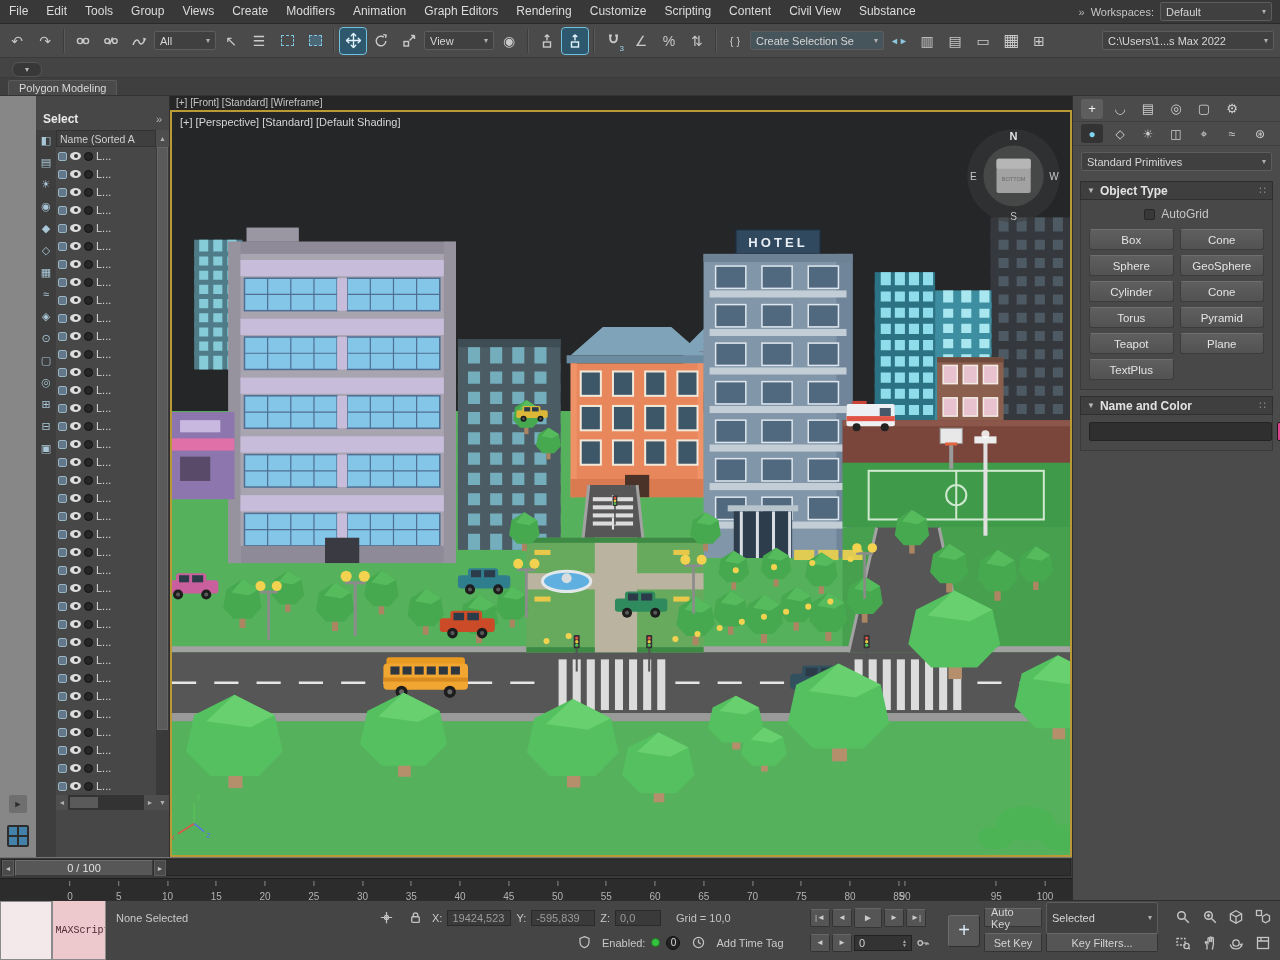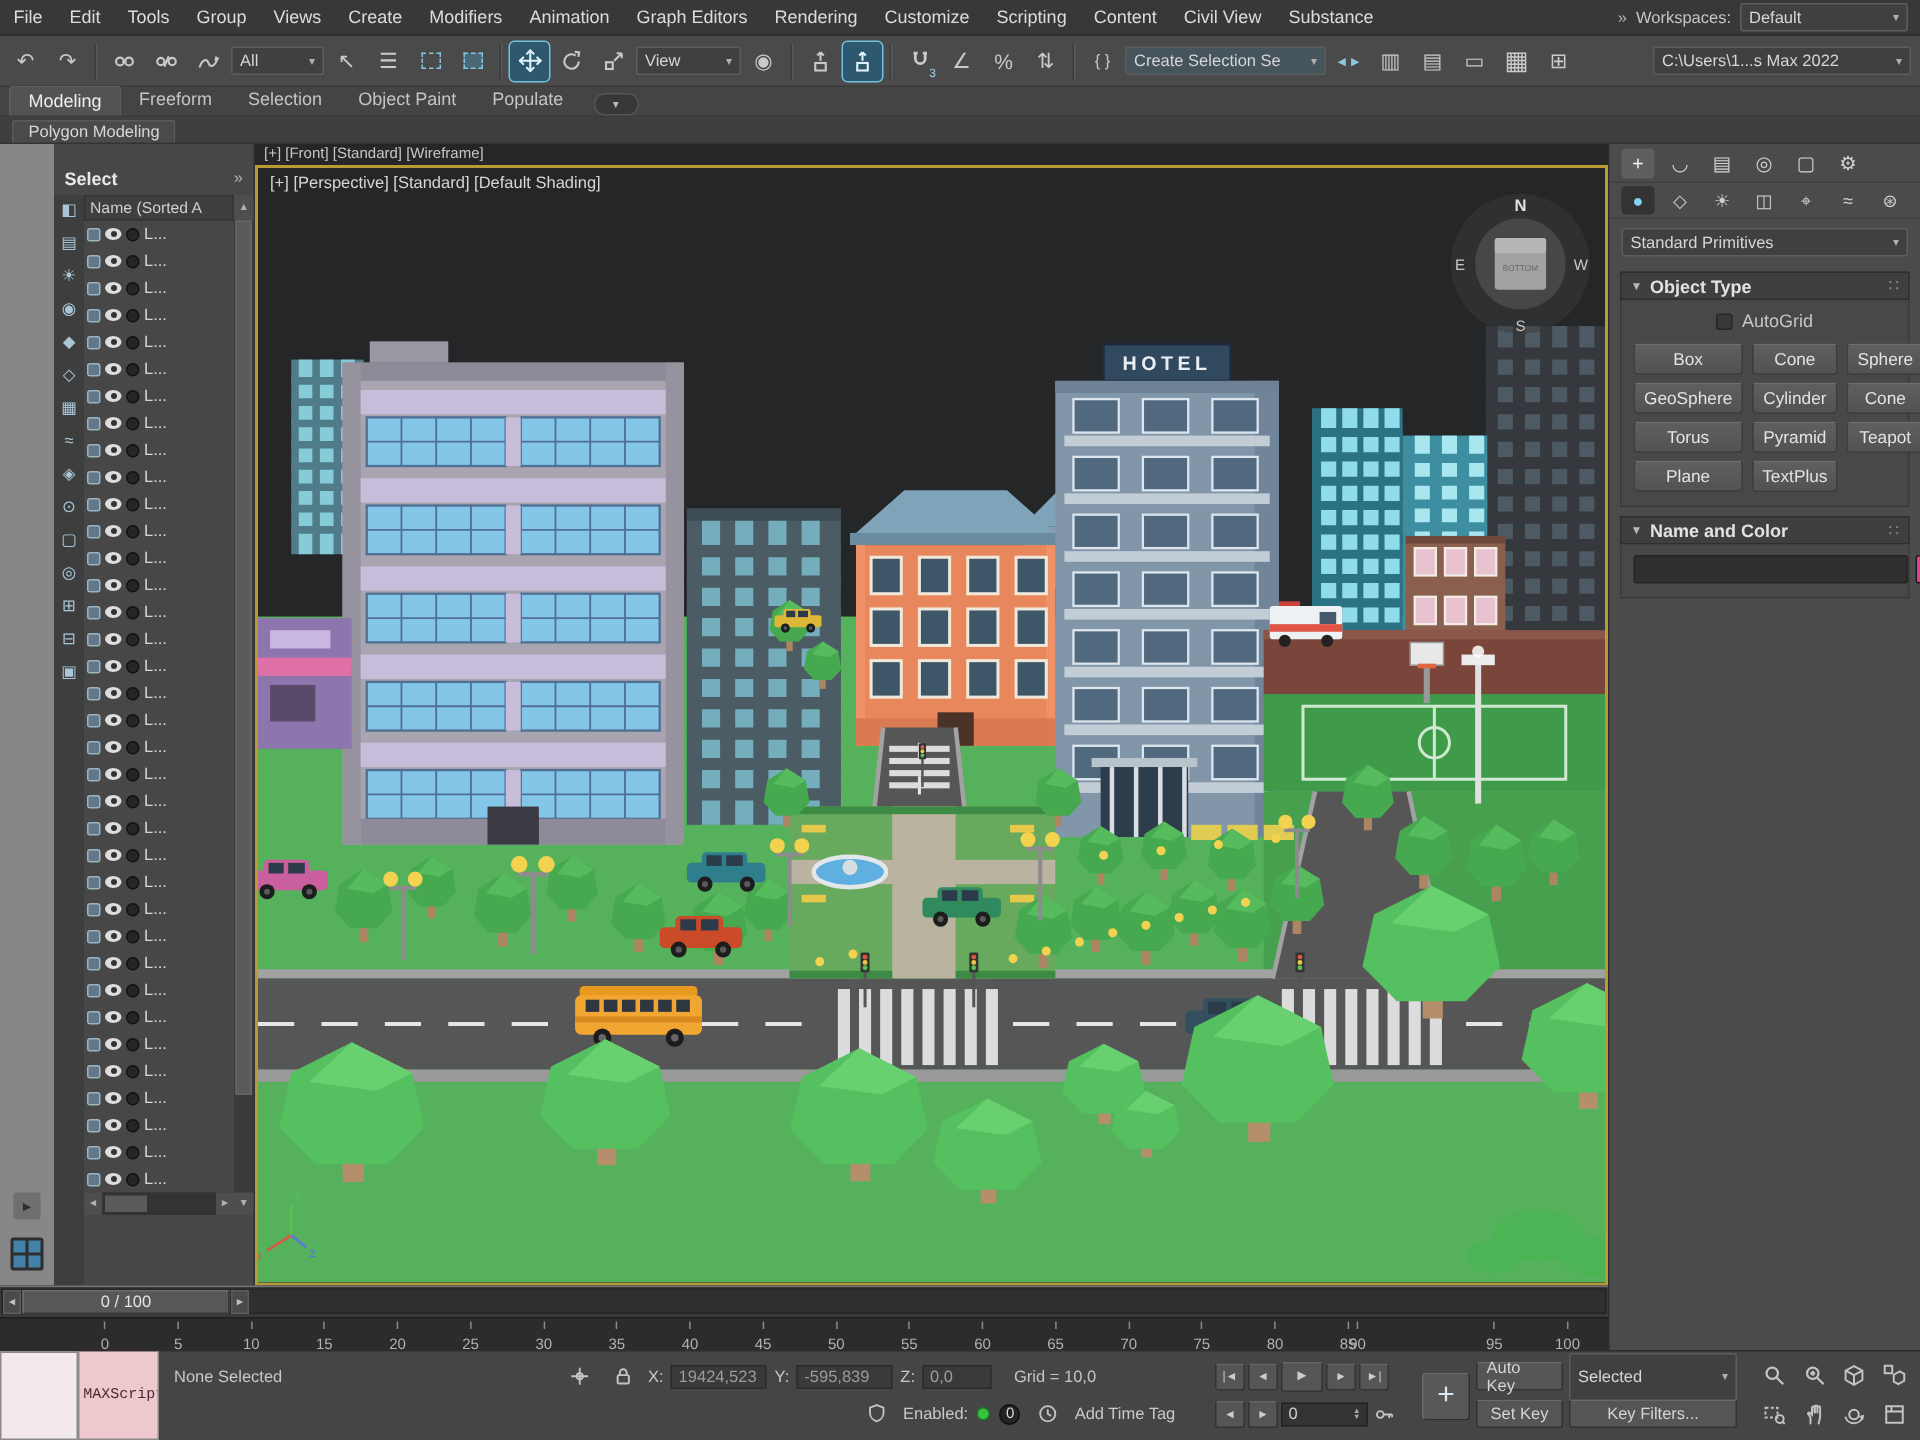--- a/index.html
+++ b/index.html
@@ -124,21 +124,21 @@
   .cp-dd-row{padding:6px 8px 4px}
   .cp-dd{width:100%}
   .rollout{margin:6px 7px 0}
   .ro-head{height:19px;background:#3f3f3f;border:1px solid #2f2f2f;display:flex;align-items:center;gap:5px;
            padding:0 6px;color:#e2e2e2;font-size:12px;font-weight:bold}
   .ro-head .tri{font-size:8px;color:#b8b8b8}
   .ro-head .grip{margin-left:auto;color:#8a8a8a;font-weight:normal;font-size:11px}
   .ro-body{background:#484848;border:1px solid #3a3a3a;border-top:none;padding:7px 8px 9px}
   .ag-row{display:flex;align-items:center;justify-content:center;gap:6px;color:#c6c6c6;font-size:12px}
   .checkbox{width:11px;height:11px;background:#383838;border:1px solid #262626;border-radius:2px;display:inline-block}
-  .ot-grid{display:grid;grid-template-columns:1fr 1fr 1fr;gap:5px 6px;margin-top:8px}
+  .ot-grid{display:grid;grid-template-columns:1fr 1fr;gap:5px 6px;margin-top:8px}
   .ot-btn{height:21px;background:linear-gradient(#5f5f5f,#525252);border:1px solid #3c3c3c;border-top-color:#6e6e6e;
           border-radius:3px;color:#e3e3e3;font-size:11.5px;font-family:inherit}
   .nc-row{display:flex;gap:5px;align-items:center}
   .nc-input{flex:1;height:19px;background:#2f2f2f;border:1px solid #242424;border-radius:2px;color:#ddd;font-family:inherit}
   .nc-swatch{width:21px;height:19px;border:1px solid #1e1e1e;border-radius:2px;flex:none}
 
   
   .status-bar{height:60px;background:#454545;display:flex;border-top:1px solid #2e2e2e;color:#c9c9c9;font-size:11px}
   .sb-ms{width:106px;display:flex;flex-direction:row;flex:none}
   .ms-top{flex:1;background:#f4e9ea;border:1px solid #8a8a8a}
@@ -431,27 +431,20 @@
     <span class="tb-btn">▭</span>
     <span class="tb-btn" style="font-size:17px">▦</span>
     <span class="tb-btn">⊞</span>
     <div class="dd path-dd">
       <span>C:\Users\1...s Max 2022</span>
       <span class="dd-a">▾</span>
     </div>
   </div>
 
   <div class="ribbon-tabs">
-    <span style="display:flex" id="ribbon-tabs-holder">
-        <span class="ribbon-tab active">Modeling</span>
-        <span class="ribbon-tab">Freeform</span>
-        <span class="ribbon-tab">Selection</span>
-        <span class="ribbon-tab">Object Paint</span>
-        <span class="ribbon-tab">Populate</span>
-      </span>
     <span class="ribbon-cfg">▾</span>
   </div>
   <div class="ribbon-sub">
     <span class="panel-tab">Polygon Modeling</span>
   </div>
 
   <div class="main-row">
     <div class="left-col">
       <div class="work-row">
 

